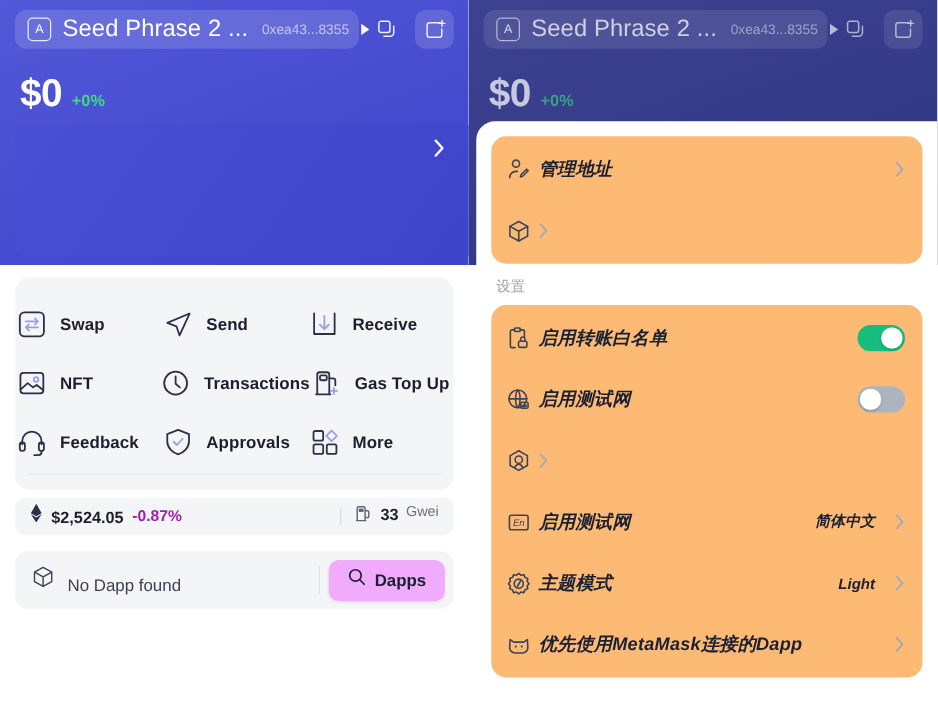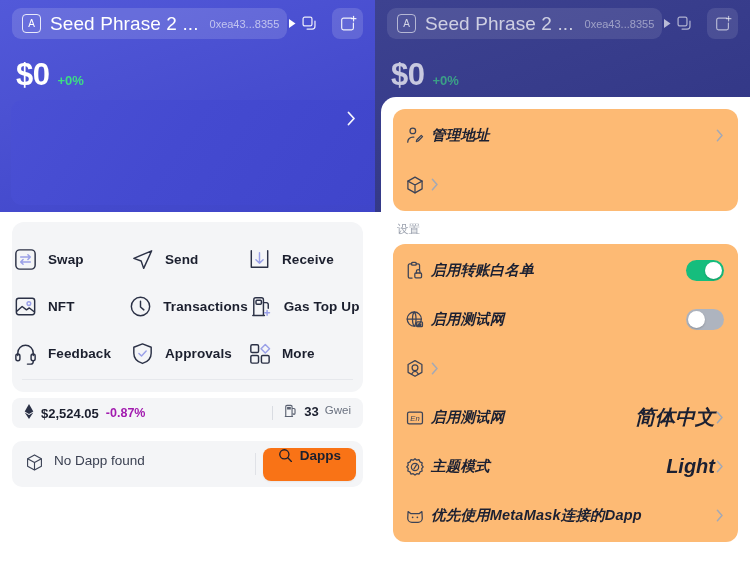--- a/index.html
+++ b/index.html
@@ -103,45 +103,45 @@
   .pb-chg { font-size: 12.5px; font-weight: 600; color: #a21caf; }
   .pb-sep { width: 1px; height: 14px; background: #d9dce2; margin: 0 11px 0 0; }
   .pb-right { display: flex; align-items: flex-start; gap: 6px; }
   .pb-gwei-n { font-size: 13px; font-weight: 700; color: #1b1f2e; }
   .pb-gwei-u { font-size: 11.5px; font-weight: 400; color: #6b7280; }
 
   .dapp-bar {
     display: flex; align-items: center; height: 46px; margin-top: 13px;
     border-radius: 10px; background: #f4f5f7; padding: 0 7px 0 13px;
   }
-  .dapp-left { display: flex; align-items: flex-start; gap: 10px; flex: 1; }
+  .dapp-left { display: flex; align-items: flex-end; gap: 10px; flex: 1; }
   .dapp-txt { font-size: 13.5px; font-weight: 400; color: #3b4152; }
   .dapp-sep { width: 1px; height: 22px; background: #e0e2e7; margin-right: 7px; }
   .dapp-btn {
-    display: flex; align-items: flex-start; gap: 7px;
-    background: #f97316; border-radius: 8px; height: 33px; padding: 0 15px;
+    display: flex; align-items: center; gap: 7px;
+    background: #f0abfc; border-radius: 8px; height: 33px; padding: 0 15px;
     box-shadow: 0 1px 2px rgba(16,24,40,.06);
   }
   .dapp-btn-lbl { font-size: 13.5px; font-weight: 700; color: #1b1f2e; }
 
   
   .sheet {
     position: absolute; top: 97px; left: 6px; right: 0; bottom: 0;
     background: #ffffff;
     border-top-left-radius: 15px;
     padding: 12px 12px 0 12px;
     overflow: hidden;
   }
   .grp { background: #fdba74; border-radius: 12px; padding: 2px 0; font-style: italic; }
   .srow {
     display: flex; align-items: center; height: 49px; padding: 0 14px 0 12px;
   }
   .srow-ico { width: 26px; display: flex; flex: none; }
   .srow-lbl { font-size: 14.5px; font-weight: 700; color: #1b2032; flex: 1; letter-spacing: .2px; }
-  .srow-val { font-size: 20px; font-weight: 700; color: #1b2032; margin-right: 1px; }
+  .srow-val { font-size: 12px; font-weight: 700; color: #1b2032; margin-right: 16px; }
   .srow-chev { color: #a3a9b6; font-size: 13px; line-height: 1; display: flex; align-items: center; }
   .sec-lbl {
     font-size: 11.5px; color: #9aa0ad; padding: 11px 0 7px 4px; font-weight: 400;
   }
   .tgl { width: 38px; height: 21px; border-radius: 11px; position: relative; flex: none; }
   .tgl.on { background: #16bd7d; }
   .tgl.off { background: #aeb4bf; }
   .tgl .knob {
     position: absolute; top: 2px; width: 17px; height: 17px; border-radius: 50%;
     background: #fff; box-shadow: 0 1px 2px rgba(0,0,0,.2);

